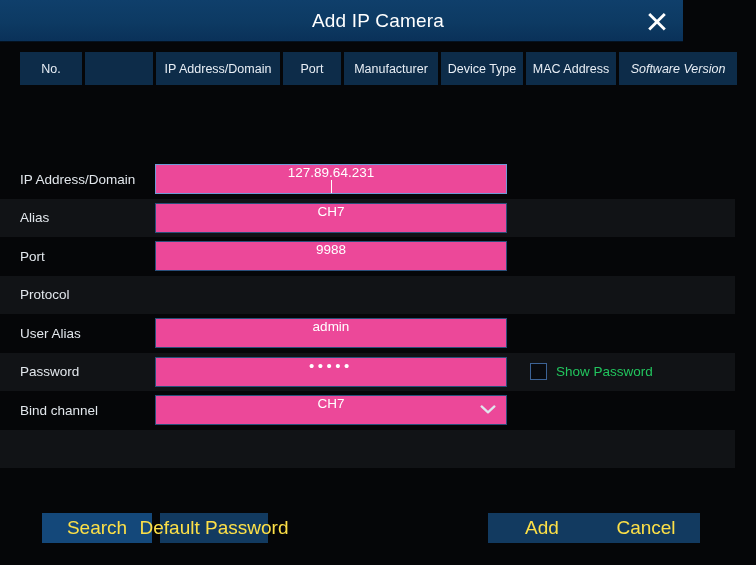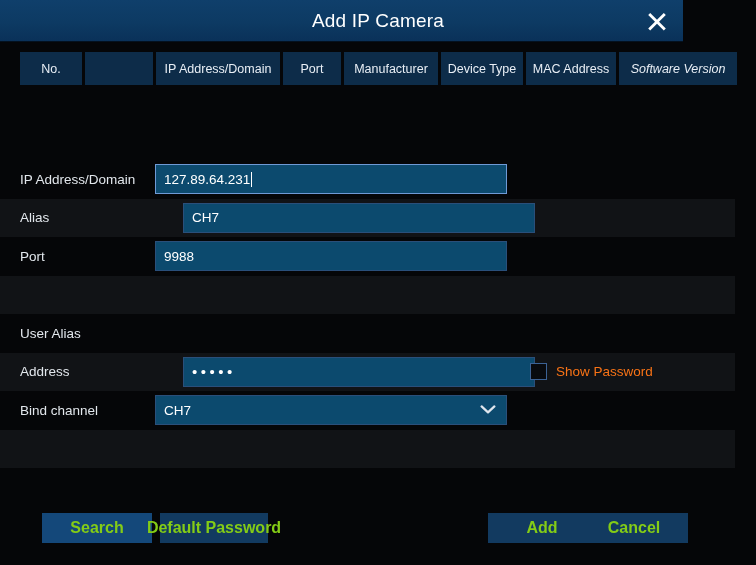--- a/index.html
+++ b/index.html
@@ -86,41 +86,42 @@
     top: 160px;
     width: 756px;
   }
   .row {
     position: relative;
     height: 38.5px;
     width: 735px;
     display: flex;
     align-items: center;
   }
-  .row.band { background: #111316; gap: 28px; }
+  .row.band { background: #111316; }
   .row .label {
     width: 155px;
     padding-left: 20px;
     box-sizing: border-box;
     color: #e2e7ec;
     font-size: 13.5px;
     flex: 0 0 155px;
   }
   .field {
     position: relative;
     width: 352px;
     height: 30px;
     box-sizing: border-box;
-    background: #0c4a6e;
+    background: #ec4899;
     border: 1px solid #2a4f7a;
     display: flex;
     align-items: center;
     color: #ffffff;
     font-size: 13.5px;
     padding: 0 8px;
+    flex-direction: column;
   }
   .field.focused {
     border: 1px solid #6f9ad6;
   }
   .field .caret {
     display: inline-block;
     width: 1px;
     height: 15px;
     background: #ffffff;
     margin-left: 1px;
@@ -148,53 +149,52 @@
     cursor: pointer;
   }
   .cbox {
     width: 17px;
     height: 17px;
     box-sizing: border-box;
     border: 1px solid #3c6295;
     background: #080a0e;
   }
   .showpw-label {
-    color: #f97316;
+    color: #22c55e;
     font-size: 13.5px;
   }
 
   
   .btnbar {
     position: absolute;
     left: 0;
     top: 513px;
     width: 756px;
     height: 32px;
   }
   .btn {
     position: absolute;
     height: 30px;
     box-sizing: border-box;
     display: flex;
     align-items: center;
     justify-content: center;
-    color: #84cc16;
-    font-size: 16px;
+    color: #fde047;
+    font-size: 19px;
     cursor: pointer;
     background: #123a60;
     border: none;
     font-family: "Liberation Sans", sans-serif;
     white-space: nowrap;
-    font-weight: bold;
   }
   .btn.primary { background: #14487a; }
   #btn-search  { left: 42px;  width: 110px; }
   #btn-defpw   { left: 160px; width: 108px; }
   #btn-add     { left: 488px; width: 108px; }
-  #btn-cancel  { left: 580px; width: 108px; }
+  #btn-cancel  { left: 592px; width: 108px; }
 </style>
 </head>
 <body>
 
 <div id="app">
 
   <div class="titlebar">
     <div class="titlebar-text">Add IP Camera</div>
     <div class="close-btn">
       <svg width="22" height="22" viewBox="0 0 22 22" aria-hidden="true">
@@ -228,26 +228,30 @@
           <span>CH7</span>
         </div>
       </div>
       <div class="row">
         <div class="label">Port</div>
         <div class="field">
           <span>9988</span>
         </div>
       </div>
       <div class="row band">
+        <div class="label">Protocol</div>
       </div>
       <div class="row">
         <div class="label">User Alias</div>
+        <div class="field">
+          <span>admin</span>
+        </div>
       </div>
       <div class="row band">
-        <div class="label">Address</div>
+        <div class="label">Password</div>
         <div class="field">
           <span class="dots">•••••</span>
         </div>
         <div class="showpw">
           <span class="cbox"></span>
           <span class="showpw-label">Show Password</span>
         </div>
       </div>
       <div class="row">
         <div class="label">Bind channel</div>

